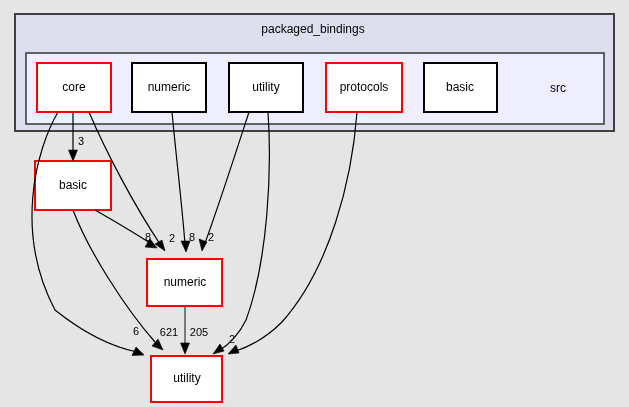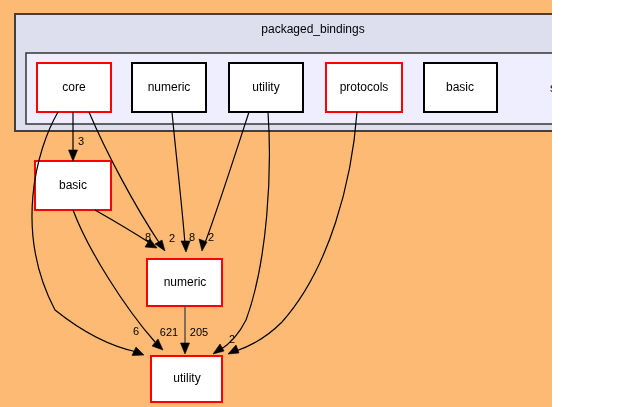--- a/index.html
+++ b/index.html
@@ -2,23 +2,23 @@
 <html><head>
 <meta charset="utf-8">
 <style>
   html, body {
     margin: 0;
     padding: 0;
     background: #ffffff;
   }
   #page {
     position: relative;
-    width: 552px;
+    width: 629px;
     height: 407px;
-    background: #fdba74;
+    background: #e5e5e5;
     overflow: hidden;
     font-family: "Liberation Sans", sans-serif;
   }
   svg#graph {
     position: absolute;
     left: 0;
     top: 0;
     width: 629px;
     height: 407px;
     display: block;

